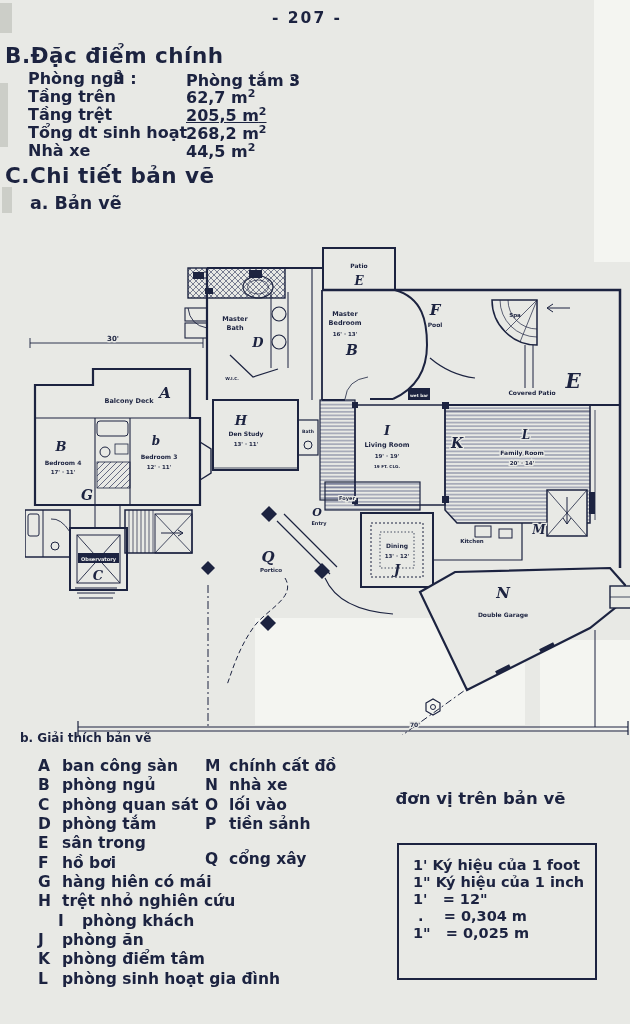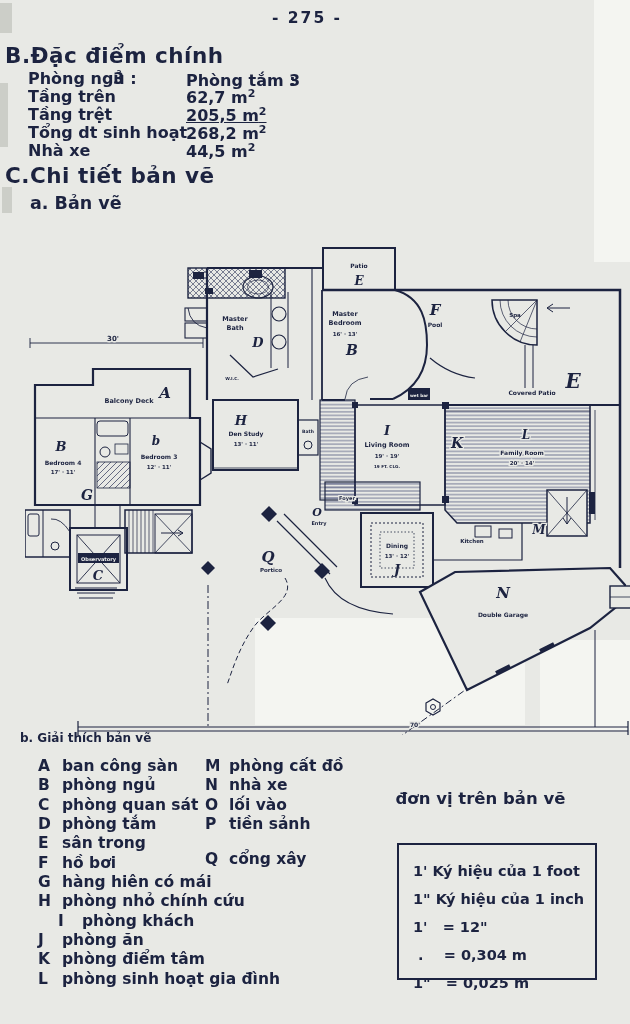--- a/index.html
+++ b/index.html
@@ -16,21 +16,21 @@
   .h1{font-size:21.5px;font-weight:bold;letter-spacing:.5px;}
   .h2{font-size:17.5px;font-weight:bold;}
   .h3{font-size:12px;font-weight:bold;}
   .spec{font-size:16px;font-weight:bold;white-space:nowrap;}
   .spec sup{font-size:11px;}
   .leg{font-size:15.5px;font-weight:bold;white-space:nowrap;}
   .leg .k{display:inline-block;width:24px;}
   .chead{font-size:16.5px;font-weight:bold;text-align:center;line-height:20px;}
   .ubox{border:2px solid #1c2340;background:transparent;}
   .ubox pre{margin:0;padding:12px 0 0 14px;font-family:"DejaVu Sans",sans-serif;
-    font-size:14.5px;font-weight:bold;line-height:28px;color:#1c2340;}
+    font-size:14.5px;font-weight:bold;line-height:17px;color:#1c2340;}
   
   svg text{fill:#1c2340;text-anchor:middle;font-family:"DejaVu Sans",sans-serif;}
   svg text.t{font-weight:bold;}
   svg text.d{font-weight:bold;}
   svg text.n{font-weight:bold;}
   svg text.s{font-family:"DejaVu Serif",serif;font-style:italic;font-weight:bold;}
   svg text.ko{stroke:#e8e9e5;stroke-width:2.6px;paint-order:stroke;}
   svg text.wt{fill:#f1f2ee;}
   svg .w{stroke:#1c2340;fill:none;}
   svg .blk{fill:#1c2340;stroke:none;}
@@ -39,21 +39,21 @@
 </head>
 <body>
 
 <div class="patch" style="left:594px;top:0;width:36px;height:262px;"></div>
 <div class="patch" style="left:255px;top:618px;width:270px;height:107px;"></div>
 <div class="patch" style="left:540px;top:640px;width:90px;height:90px;"></div>
 <div class="edge" style="left:0;top:3px;width:12px;height:30px;"></div>
 <div class="edge" style="left:0;top:83px;width:8px;height:64px;"></div>
 <div class="edge" style="left:2px;top:187px;width:10px;height:26px;"></div>
 
-<div class="abs pageno" style="left:272px;top:9px;">- 275 -</div>
+<div class="abs pageno" style="left:272px;top:9px;">- 207 -</div>
 
 <div class="abs h1" style="left:5px;top:43px;">B.Đặc điểm chính</div>
 
 <div class="abs spec" style="left:28px;top:69px;">
   <span>Phòng ngủ :</span>
 </div>
 <div class="abs spec" style="left:113px;top:69px;">3</div>
 <div class="abs spec" style="left:186px;top:71px;">Phòng tắm :</div>
 <div class="abs spec" style="left:289px;top:71px;">3</div>
 
@@ -271,27 +271,27 @@
 
 <div class="abs h3" style="left:20px;top:731px;">b. Giải thích bản vẽ</div>
 
 <div class="abs leg" style="left:38px;top:757px;"><span class="k">A</span><span>ban công sàn</span></div>
 <div class="abs leg" style="left:38px;top:776px;"><span class="k">B</span><span>phòng ngủ</span></div>
 <div class="abs leg" style="left:38px;top:796px;"><span class="k">C</span><span>phòng quan sát</span></div>
 <div class="abs leg" style="left:38px;top:815px;"><span class="k">D</span><span>phòng tắm</span></div>
 <div class="abs leg" style="left:38px;top:834px;"><span class="k">E</span><span>sân trong</span></div>
 <div class="abs leg" style="left:38px;top:854px;"><span class="k">F</span><span>hồ bơi</span></div>
 <div class="abs leg" style="left:38px;top:873px;"><span class="k">G</span><span>hàng hiên có mái</span></div>
-<div class="abs leg" style="left:38px;top:892px;"><span class="k">H</span><span>phòng nhỏ chính cứu</span></div>
+<div class="abs leg" style="left:38px;top:892px;"><span class="k">H</span><span>trệt nhỏ nghiên cứu</span></div>
 <div class="abs leg" style="left:38px;top:912px;margin-left:20px;"><span class="k">I</span><span>phòng khách</span></div>
 <div class="abs leg" style="left:38px;top:931px;"><span class="k">J</span><span>phòng ăn</span></div>
 <div class="abs leg" style="left:38px;top:950px;"><span class="k">K</span><span>phòng điểm tâm</span></div>
 <div class="abs leg" style="left:38px;top:970px;"><span class="k">L</span><span>phòng sinh hoạt gia đình</span></div>
 
-<div class="abs leg" style="left:205px;top:757px;"><span class="k">M</span><span>phòng cất đồ</span></div>
+<div class="abs leg" style="left:205px;top:757px;"><span class="k">M</span><span>chính cất đồ</span></div>
 <div class="abs leg" style="left:205px;top:776px;"><span class="k">N</span><span>nhà xe</span></div>
 <div class="abs leg" style="left:205px;top:796px;"><span class="k">O</span><span>lối vào</span></div>
 <div class="abs leg" style="left:205px;top:815px;"><span class="k">P</span><span>tiền sảnh</span></div>
 <div class="abs leg" style="left:205px;top:834px;margin-top:16px;"><span class="k">Q</span><span>cổng xây</span></div>
 
 <div class="abs chead" style="left:368px;top:789px;width:225px;">
   <div>đơn vị trên bản vẽ</div>
 </div>
 <div class="abs ubox" style="left:397px;top:843px;width:196px;height:133px;">
   <pre><span>1' Ký hiệu của 1 foot</span>

